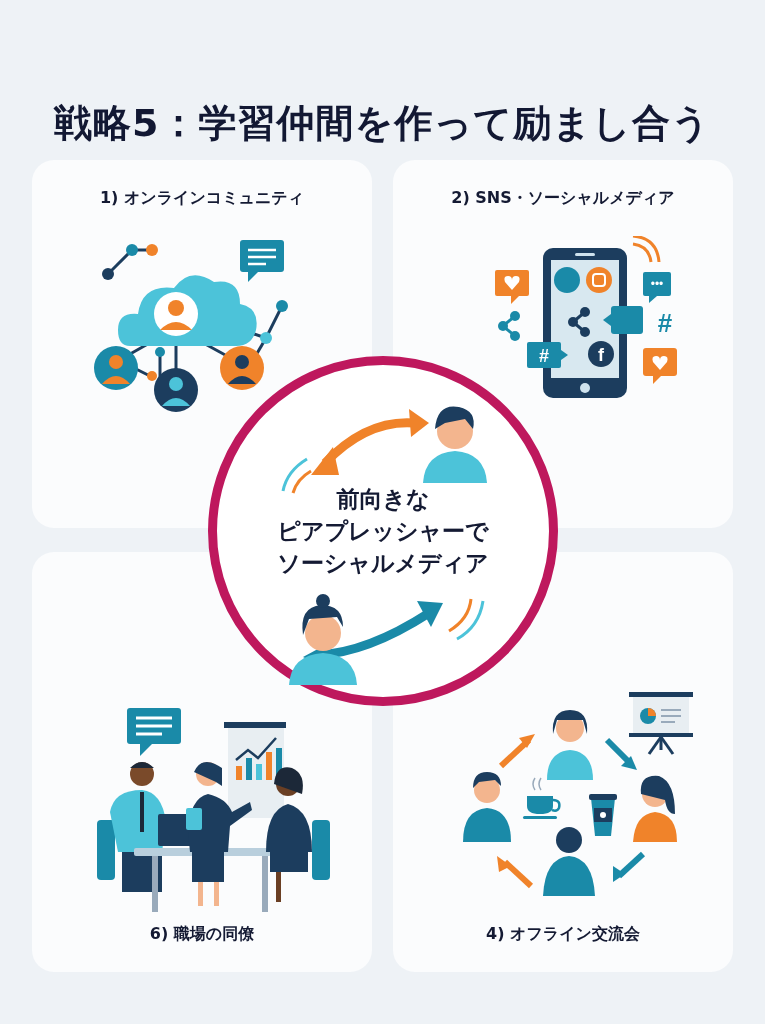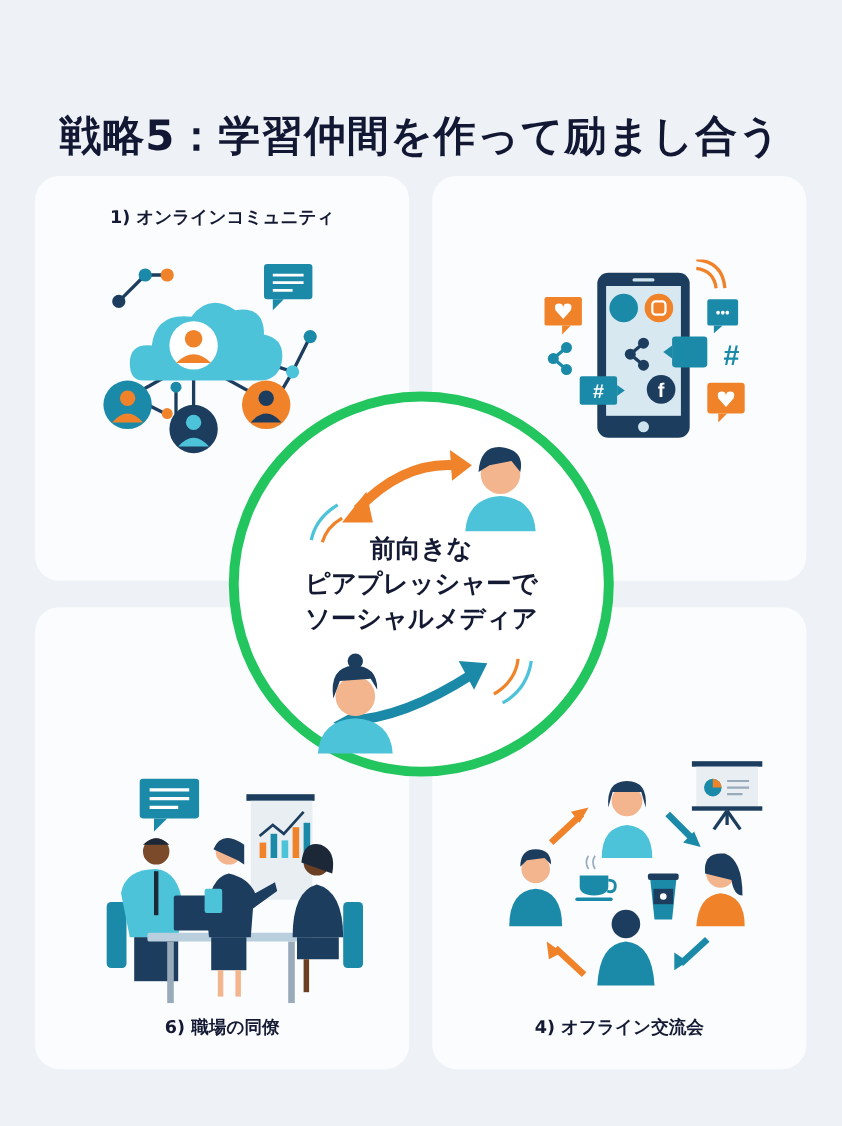--- a/index.html
+++ b/index.html
@@ -2,21 +2,21 @@
 <html><head>
 <meta charset="utf-8">
 <style>
   * { box-sizing: border-box; margin: 0; padding: 0; }
   html, body { width: 765px; height: 1024px; overflow: hidden; }
   body { background: #eef2f6; font-family: "DejaVu Sans", "Liberation Sans", sans-serif; color: #141a33; position: relative; }
   .title { position: absolute; top: 58px; left: 0; width: 765px; text-align: center; font-size: 38px; font-weight: 900; letter-spacing: 1px; color: #121833; margin-top: 40px; }
   .card { position: absolute; background: #fbfcfd; border-radius: 22px; }
   .card-title { position: absolute; left: 0; width: 100%; text-align: center; font-size: 16px; font-weight: bold; color: #141a33; }
   .art { position: absolute; }
-  .center-circle { position: absolute; left: 208px; top: 356px; width: 350px; height: 350px; border-radius: 50%; border: 9px solid #22c55e; background: #ffffff; }
+  .center-circle { position: absolute; left: 208px; top: 356px; width: 350px; height: 350px; border-radius: 50%; border: 9px solid #be185d; background: #ffffff; }
   .center-text { position: absolute; left: 0; width: 100%; top: 118px; text-align: center; font-size: 23px; font-weight: bold; line-height: 32px; color: #141a33; }
   .center-text span { display: block; }
 </style>
 </head>
 <body>
 
 <h1 class="title">戦略5：学習仲間を作って励まし合う</h1>
 
 <div class="card" style="left:32px; top:160px; width:340px; height:368px;">
   <div class="card-title" style="top:28px;">1) オンラインコミュニティ</div>
@@ -57,20 +57,21 @@
     <circle cx="86" cy="152" r="22" fill="#1c3d5e"></circle>
       <circle cx="86" cy="146" r="7" fill="#4cc3d9"></circle>
       <path d="M72 168 Q86 152 100 168 Z" fill="#4cc3d9"></path>
     <circle cx="152" cy="130" r="22" fill="#f0832a"></circle>
       <circle cx="152" cy="124" r="7" fill="#1c3d5e"></circle>
       <path d="M138 146 Q152 130 166 146 Z" fill="#1c3d5e"></path>
   </svg>
 </div>
 
 <div class="card" style="left:393px; top:160px; width:340px; height:368px;">
+  <div class="card-title" style="top:28px;">2) SNS・ソーシャルメディア</div>
   <svg class="art" style="left:100px; top:76px;" width="200" height="165" viewBox="0 0 200 165">
     <rect x="50" y="12" width="84" height="150" rx="10" fill="#1c3d5e"></rect>
     <rect x="58" y="24" width="68" height="118" fill="#d8e8f0"></rect>
     <rect x="82" y="17" width="20" height="3" rx="1.5" fill="#cfe3ee"></rect>
     <circle cx="92" cy="152" r="5" fill="#cfe3ee"></circle>
     <circle cx="74" cy="44" r="13" fill="#1a8aa8"></circle>
       <circle cx="106" cy="44" r="13" fill="#f0832a"></circle>
     <rect x="100" y="38" width="12" height="12" rx="3" fill="none" stroke="#fff" stroke-width="2"></rect>
     <g fill="#1c3d5e">
         <circle cx="80" cy="86" r="5"></circle>

